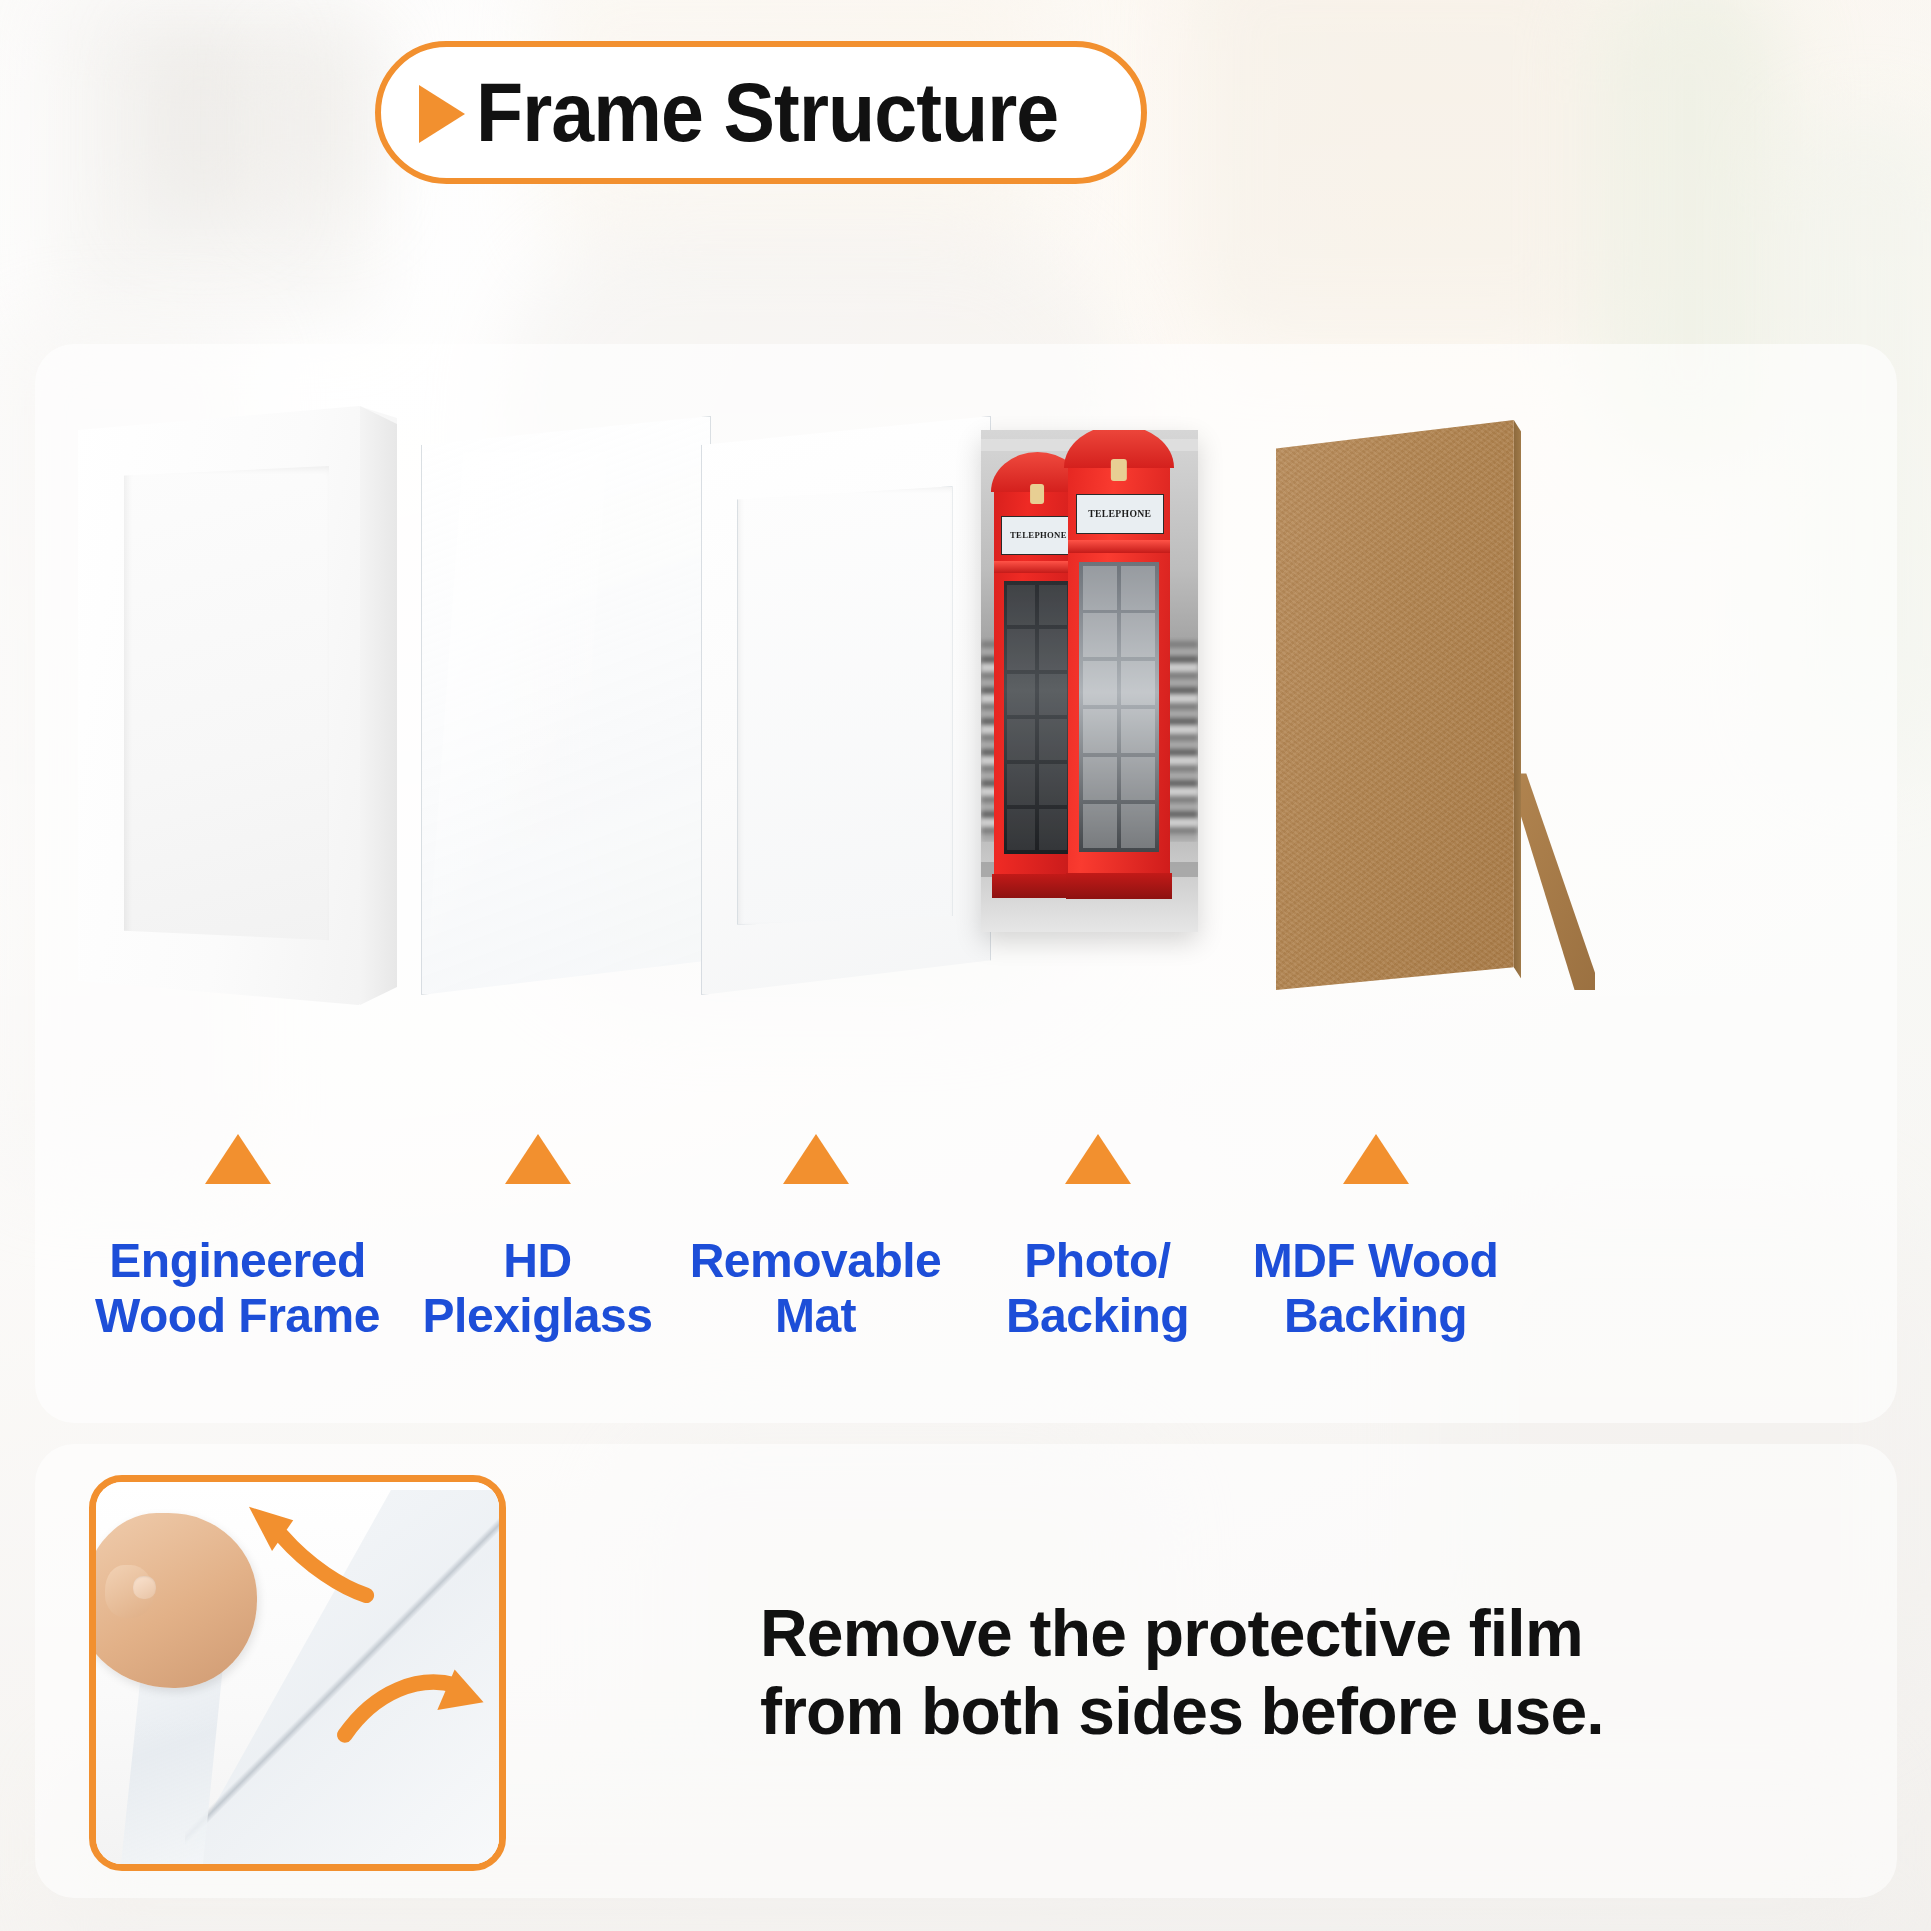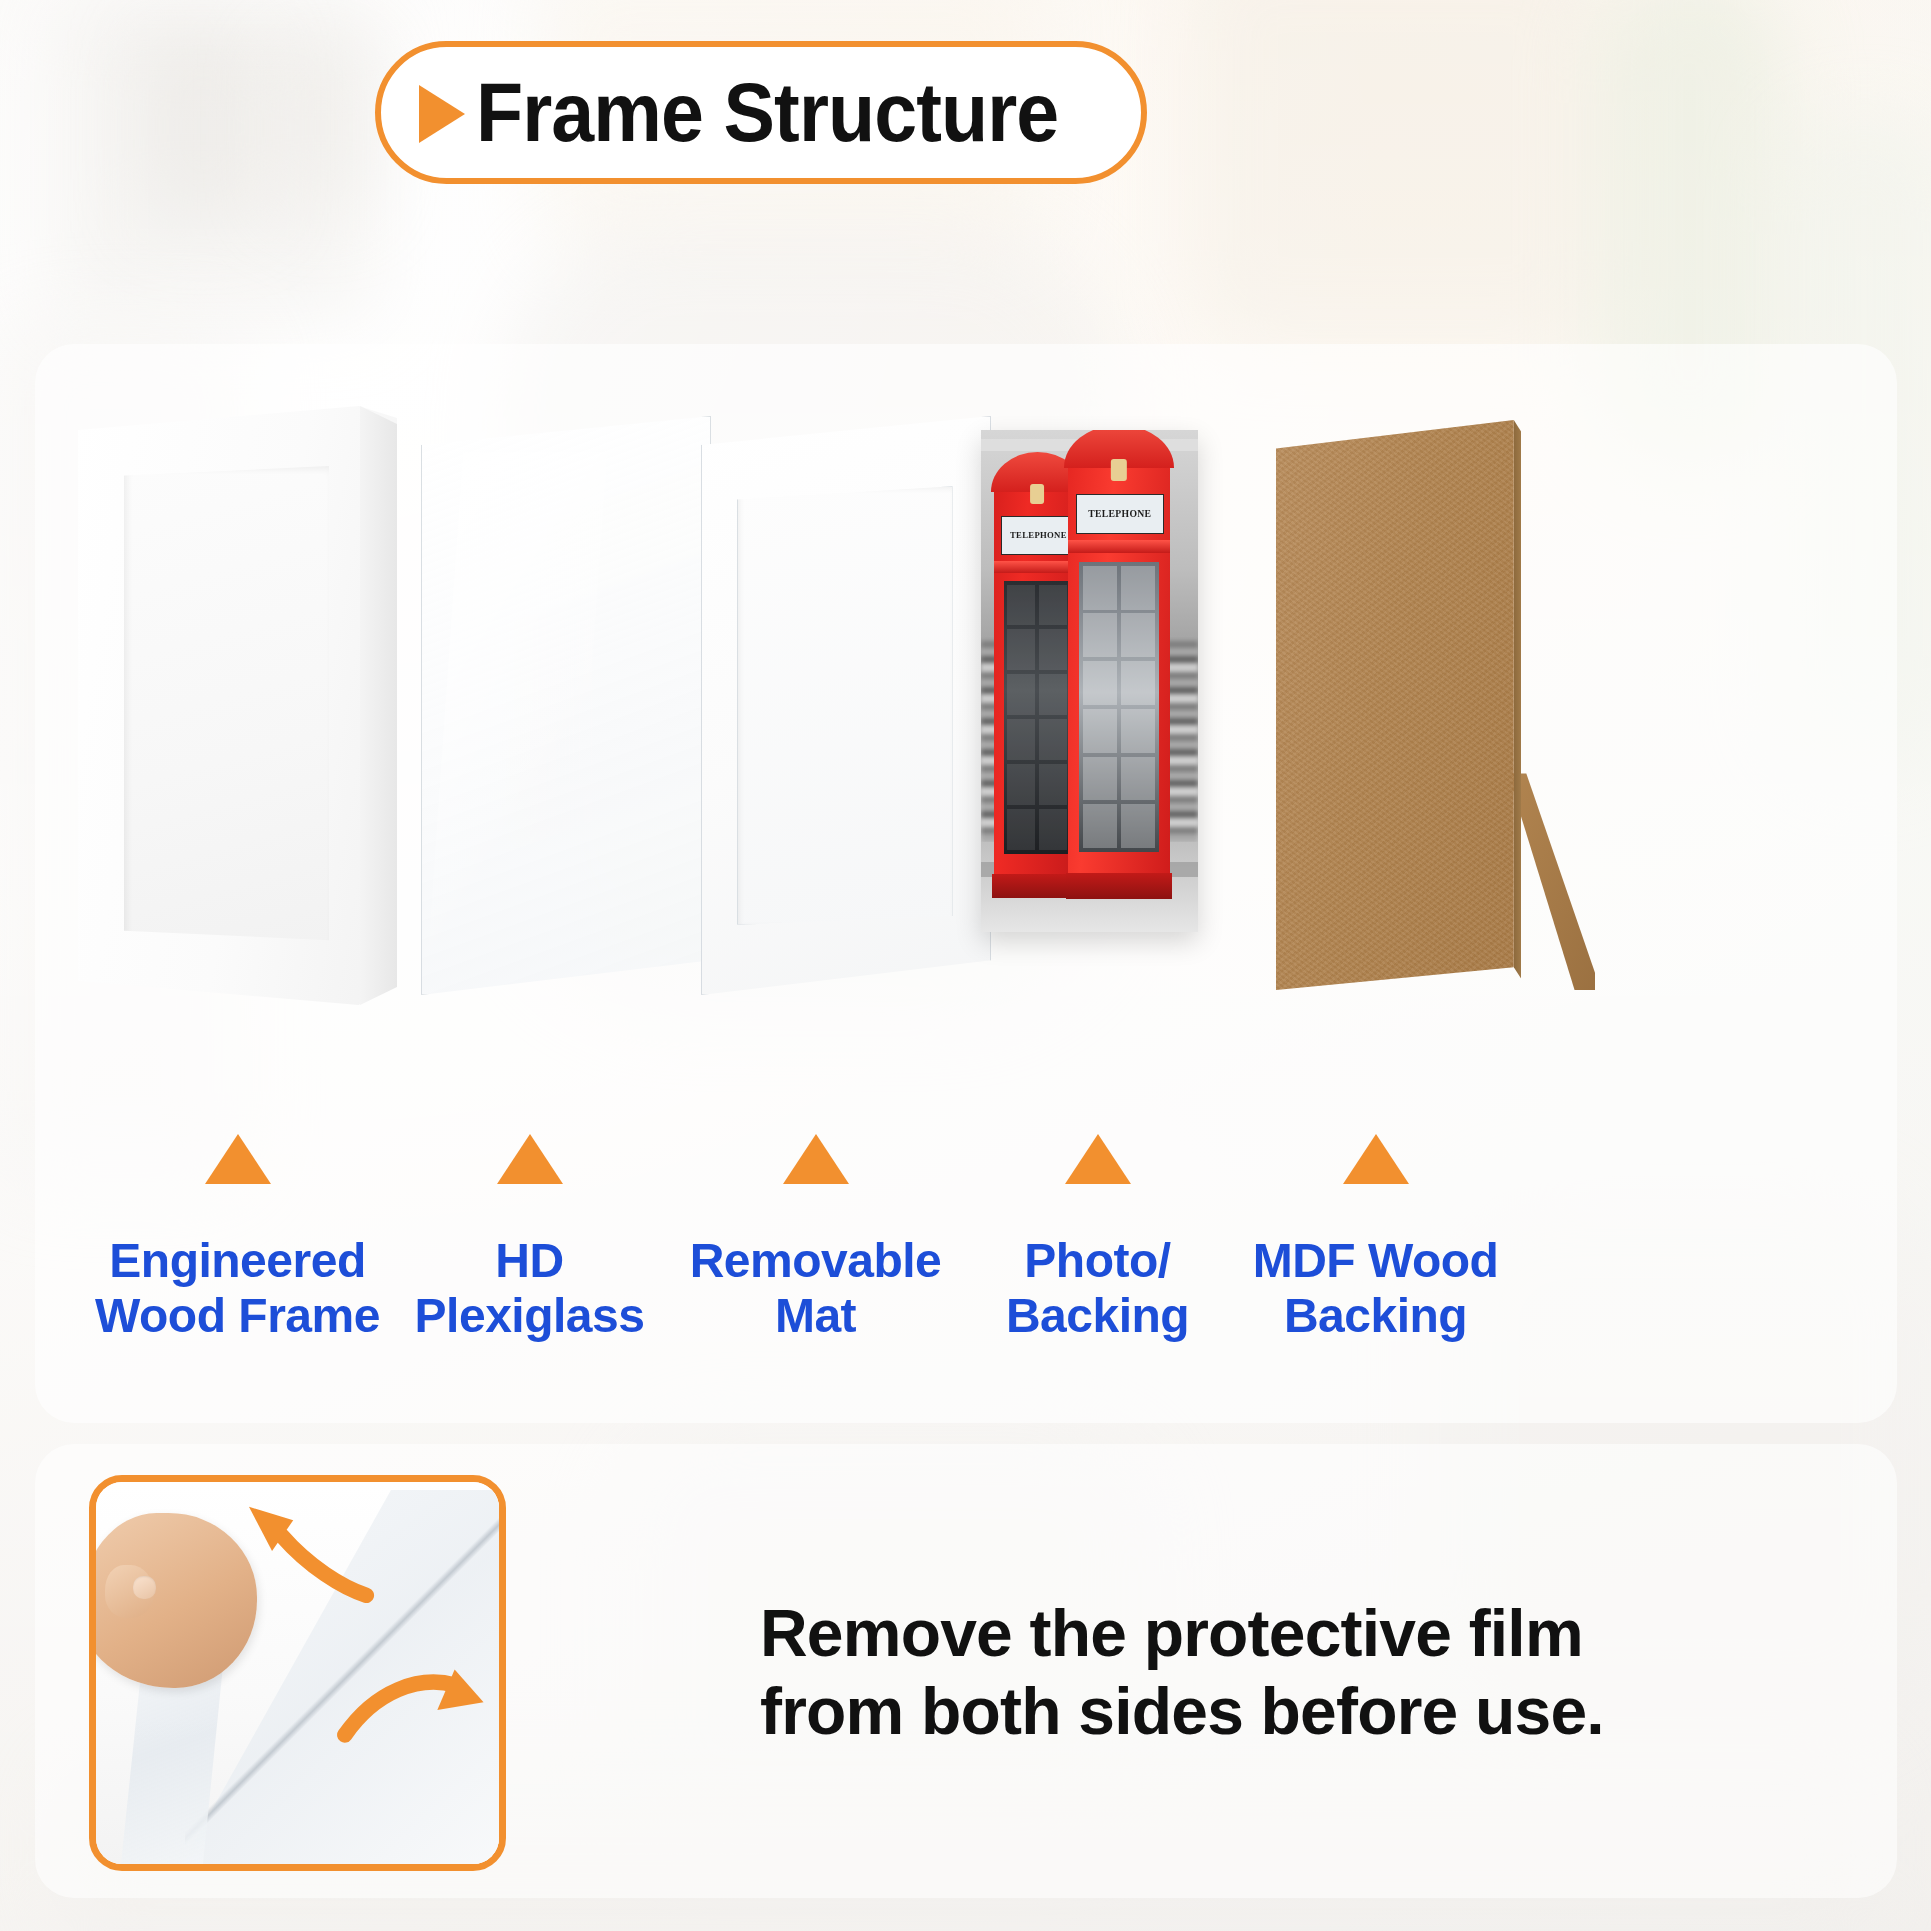--- a/index.html
+++ b/index.html
@@ -184,21 +184,21 @@
   .leg-tri{
     width:0;height:0;margin:0 auto 50px;
     border-left:33px solid transparent;border-right:33px solid transparent;
     border-bottom:50px solid #f2902f;
   }
   .leg-label{
     font-size:48px;font-weight:700;color:#1d4ed8;line-height:1.14;
     white-space:pre-line;letter-spacing:-0.5px;margin-top:12px;
   }
   .l1{left:48px;}
-  .l2{left:340px;}
+  .l2{left:348px;}
   .l3{left:626px;}
   .l4{left:908px;}
   .l5{left:1186px;}
 
   
   .bottom-card{
     position:absolute;left:35px;top:1444px;width:1862px;height:454px;
     background:rgba(255,255,255,.58);border-radius:39px;
   }
   .film-card{

